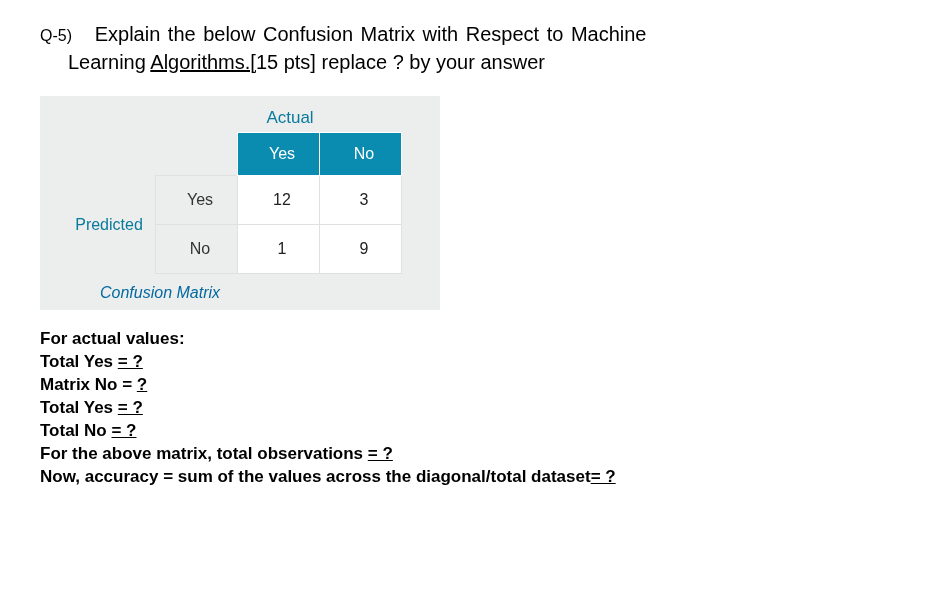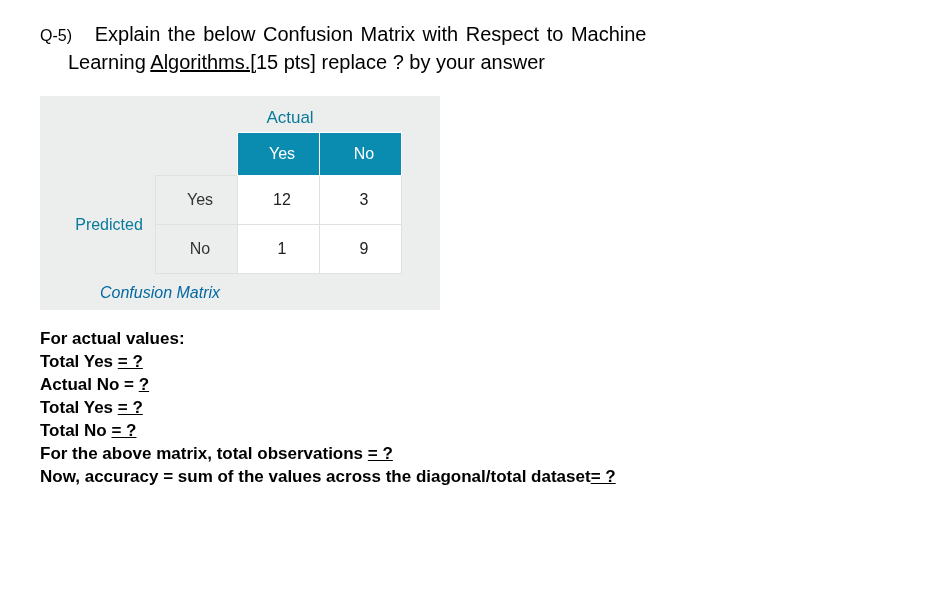--- a/index.html
+++ b/index.html
@@ -135,18 +135,18 @@
       <td class="data-cell">9</td>
     </tr>
   </tbody>
     </table>
   <div class="matrix-caption">Confusion Matrix</div>
 </div>
 
 <div class="body-text">
   <span class="line">For actual values:</span>
   <span class="line"><span>Total Yes </span><span class="qmark">= ?</span></span>
-  <span class="line"><span>Actual No = </span><span class="qmark">?</span></span>
+  <span class="line"><span>Matrix No = </span><span class="qmark">?</span></span>
   <span class="line"><span>Total Yes </span><span class="qmark">= ?</span></span>
   <span class="line"><span>Total No </span><span class="qmark">= ?</span></span>
   <span class="line"><span>For the above matrix, total observations </span><span class="qmark">= ?</span></span>
   <span class="line"><span>Now, accuracy = sum of the values across the diagonal/total dataset</span><span class="qmark">= ?</span></span>
 </div>
 
 </body></html>

